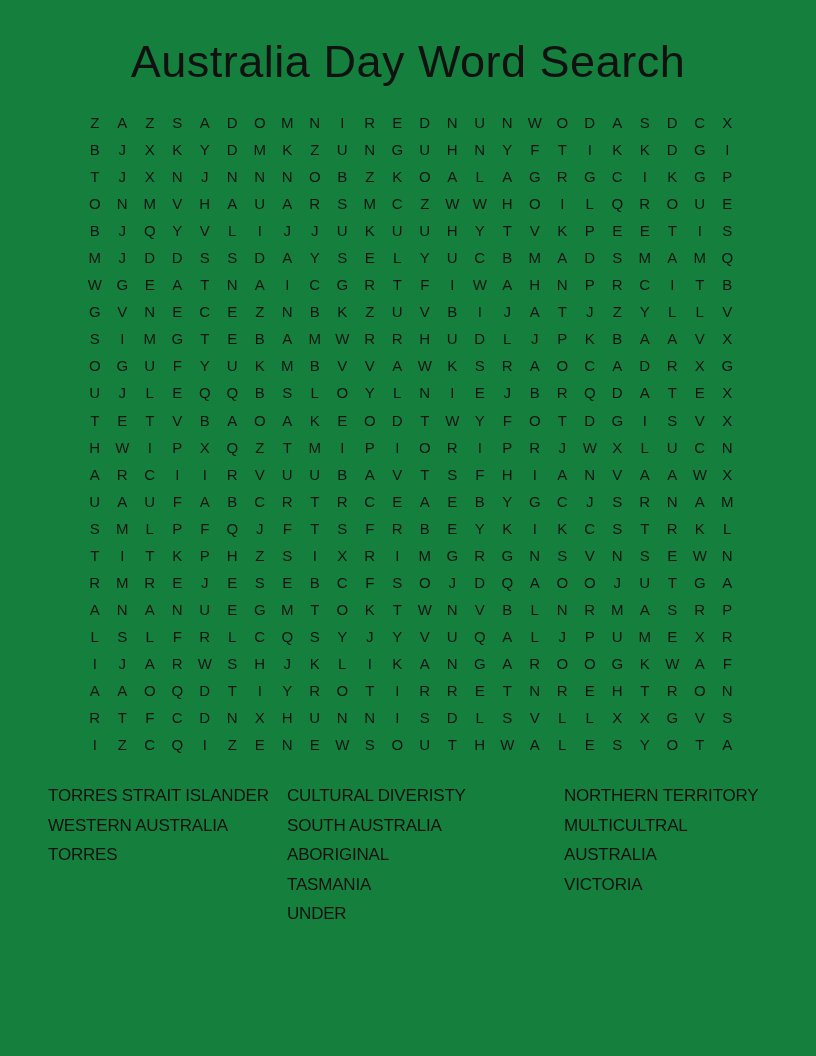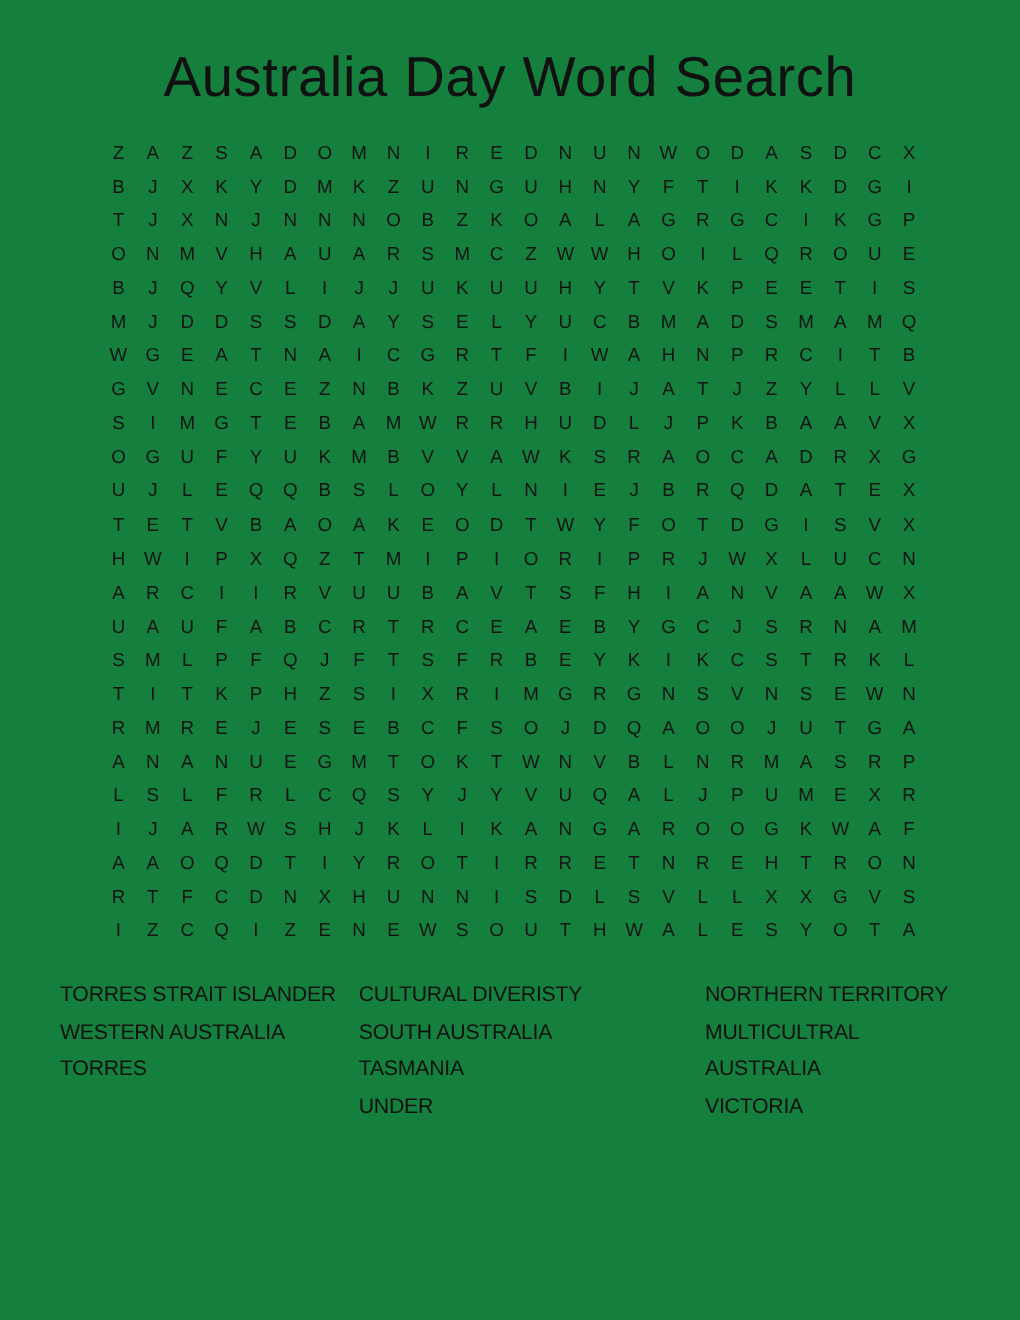--- a/index.html
+++ b/index.html
@@ -660,20 +660,21 @@
 
   <div class="word-list">
     <div class="word-col col-0">
         <div class="word">TORRES STRAIT ISLANDER</div>
         <div class="word">WESTERN AUSTRALIA</div>
         <div class="word">TORRES</div>
       </div>
     <div class="word-col col-1">
         <div class="word">CULTURAL DIVERISTY</div>
         <div class="word">SOUTH AUSTRALIA</div>
+        <div class="word">ABORIGINAL</div>
         <div class="word">TASMANIA</div>
         <div class="word">UNDER</div>
       </div>
     <div class="word-col col-2">
         <div class="word">NORTHERN TERRITORY</div>
         <div class="word">MULTICULTRAL</div>
         <div class="word">AUSTRALIA</div>
         <div class="word">VICTORIA</div>
       </div>
   </div>

